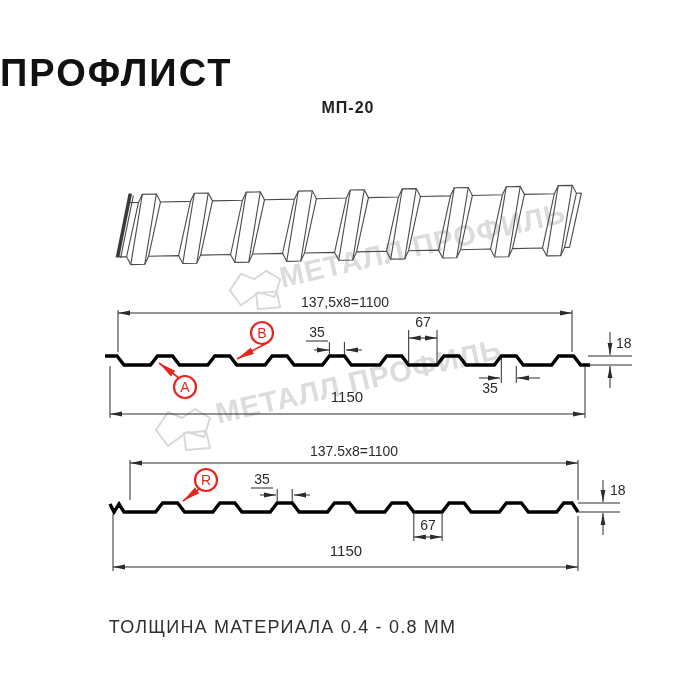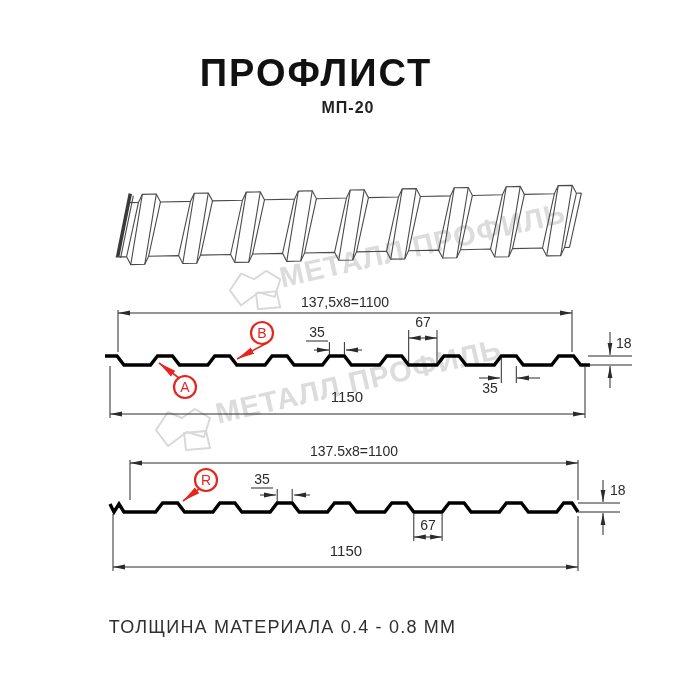--- a/index.html
+++ b/index.html
@@ -1,19 +1,19 @@
 <!DOCTYPE html>
 <html><head>
 <meta charset="utf-8">
 <style>
   html,body{margin:0;padding:0;background:#fff;}
   .stage{position:relative;width:700px;height:700px;background:#fff;overflow:hidden;
          font-family:"Liberation Sans",sans-serif;}
   .abs{position:absolute;}
-  .title{left:0;top:52px;width:632px;text-align:center;font-size:38px;font-weight:bold;
+  .title{left:0;top:52px;width:632px;font-size:38px;font-weight:bold;
          letter-spacing:2px;color:#111;}
   .subtitle{left:0;top:99px;width:696px;text-align:center;font-size:16px;font-weight:bold;
          letter-spacing:1px;color:#222;}
   .footer{left:0;top:617px;width:565px;text-align:center;font-size:18px;
          letter-spacing:1.2px;color:#2f2f2f;}
   .wm-text{font-size:29px;font-weight:bold;color:#dcdcdc;letter-spacing:1px;white-space:nowrap;
          transform-origin:left center;}
   .wm1t{left:280px;top:262px;transform:rotate(-13deg);}
   .wm2t{left:216px;top:398px;transform:rotate(-13deg);}
   svg{position:absolute;overflow:visible;}

